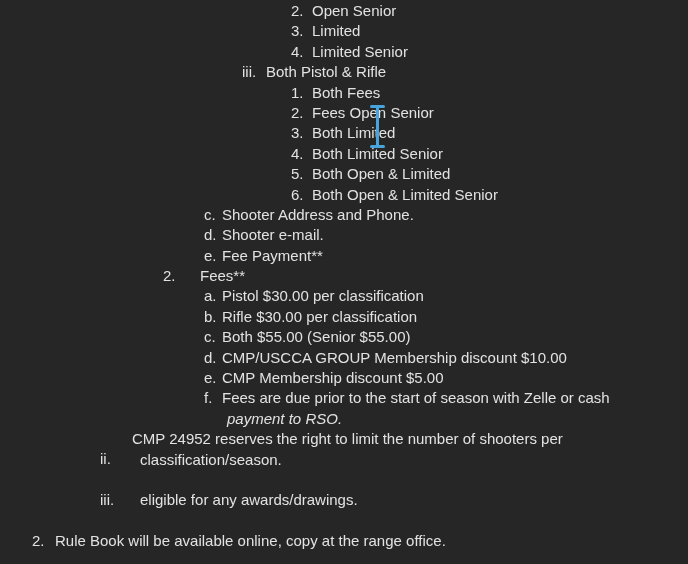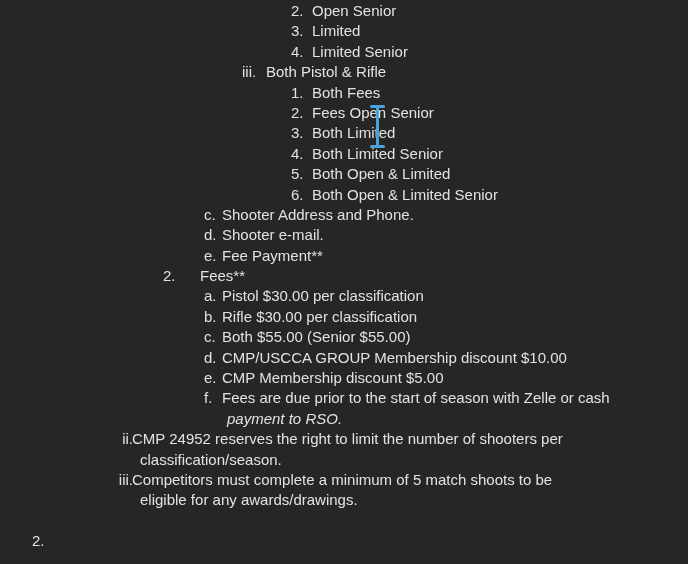--- a/index.html
+++ b/index.html
@@ -33,21 +33,21 @@
   }
   
   .l-numdeep  .m { left: 291px; }
   .l-numdeep  .t { left: 312px; }
   .l-romanmid .m { left: 242px; }
   .l-romanmid .t { left: 266px; }
   .l-letter   .m { left: 204px; }
   .l-letter   .t { left: 212px; margin-left: 10px; }
   .l-nummid   .m { left: 163px; }
   .l-nummid   .t { left: 200px; }
-  .l-romantop .m { left: 100px; width: 33px; text-align: right; }
+  .l-romantop .m { left: 100px; width: 33px; text-align: left; margin-top: 20px; }
   .l-romantop .t { left: 132px; }
   .l-cletter  .t { left: 227px; font-style: italic; }
   .l-croman   .t { left: 140px; }
   .l-numtop   .m { left: 32px; }
   .l-numtop   .t { left: 55px; }
 
   
   .ibeam {
     position: absolute;
     left: 370px;
@@ -165,28 +165,28 @@
   </div>
   <div class="line l-romantop">
     <span class="m">ii.</span>
     <span class="t">CMP 24952 reserves the right to limit the number of shooters per</span>
   </div>
   <div class="line l-croman">
     <span class="t">classification/season.</span>
   </div>
   <div class="line l-romantop">
     <span class="m">iii.</span>
-    <span class="t">Competitors must complete a minimum of 5 match shoots to be</span>
   </div>
   <div class="line l-croman">
     <span class="t">eligible for any awards/drawings.</span>
   </div>
   <div class="line"></div>
   <div class="line l-numtop">
     <span class="m">2.</span>
+    <span class="t">Rule Book will be available online, copy at the range office.</span>
   </div>
 
   <div class="ibeam">
     <div class="ibeam-serif top"></div>
     <div class="ibeam-stem"></div>
     <div class="ibeam-serif bottom"></div>
   </div>
 
 </div>
 

